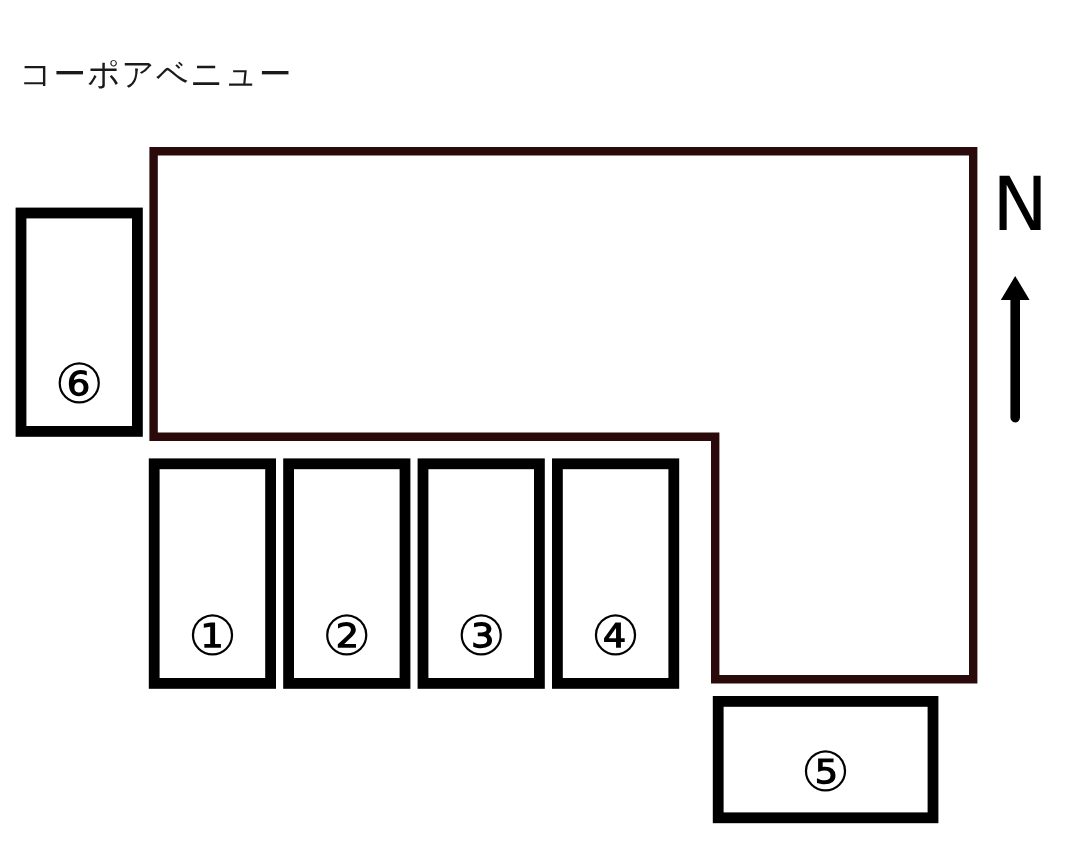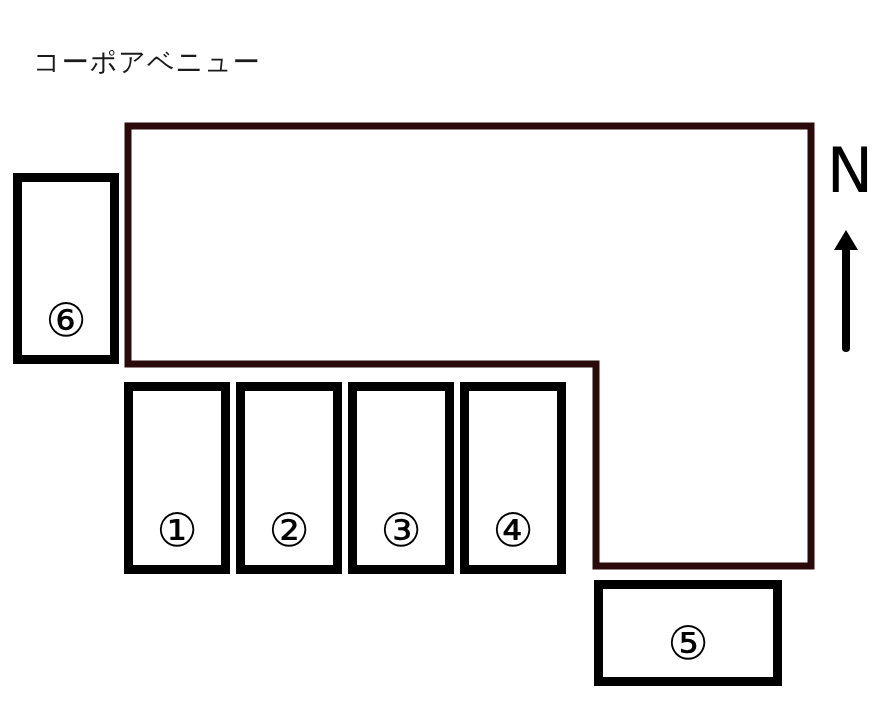--- a/index.html
+++ b/index.html
@@ -9,21 +9,21 @@
     }
     body {
       width: 892px;
       height: 718px;
       position: relative;
       overflow: hidden;
       font-family: "DejaVu Sans", sans-serif;
     }
     .title {
       position: absolute;
-      left: 33px;
+      left: 16px;
       top: 44px;
       font-size: 27px;
       letter-spacing: 1px;
       color: #1a1a1a;
       font-family: "DejaVu Sans", sans-serif;
       white-space: nowrap;
     }
     svg.map {
       position: absolute;
       left: 0;

